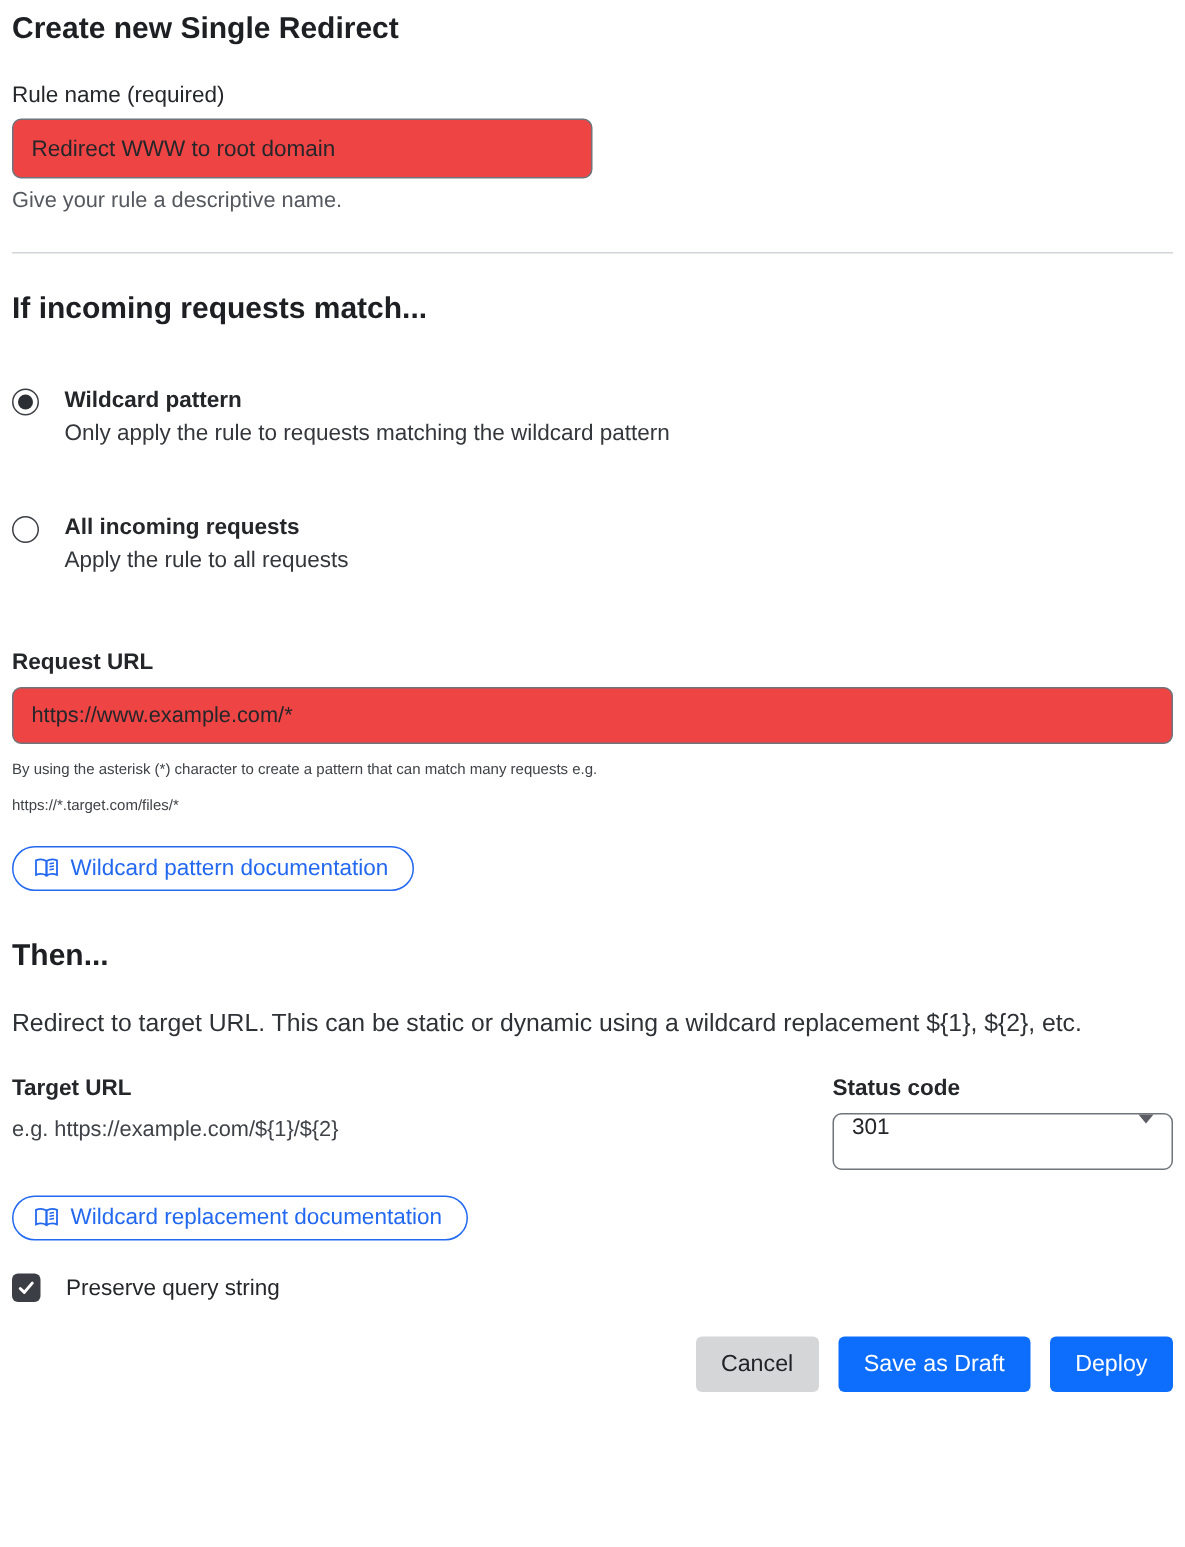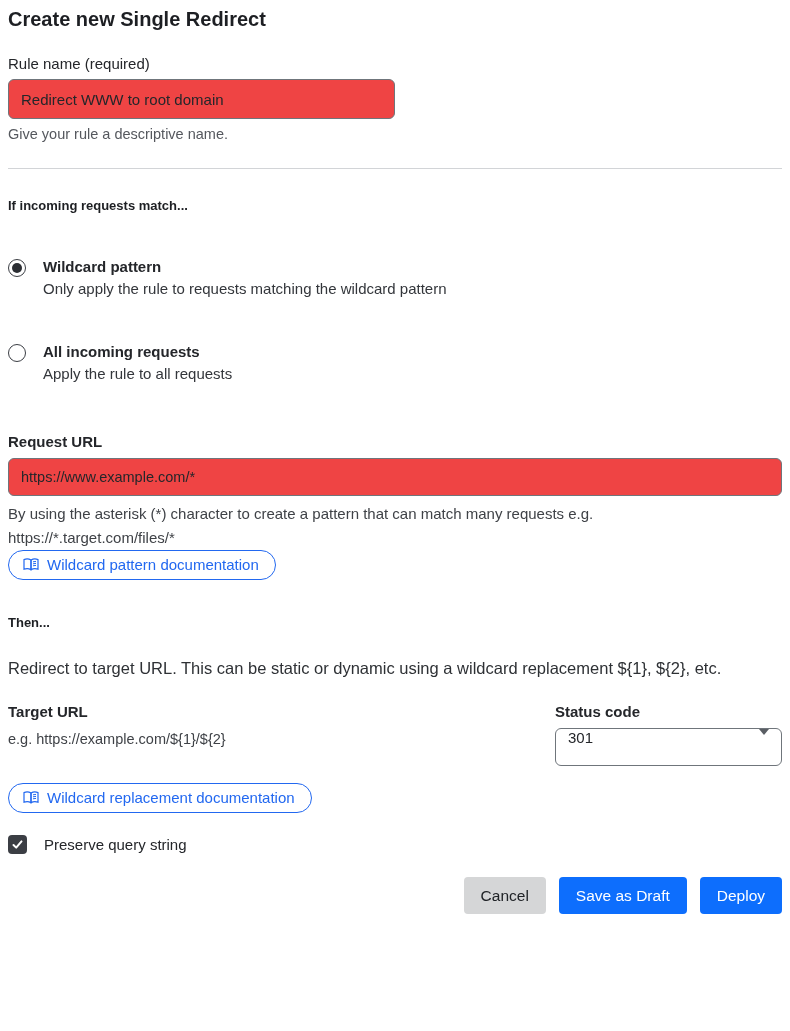--- a/index.html
+++ b/index.html
@@ -19,23 +19,23 @@
   .field-label.bold { font-weight: 700; }
   .text-input {
     display: block;
     border: 1px solid #6f757b; border-radius: 6px;
     height: 40px; padding: 0 12px;
     font-family: "Liberation Sans", sans-serif;
     font-size: 15px; color: #24262a;
     background: #ef4444; outline: none; width: 100%;
   }
   .help-text { font-size: 14.5px; color: #55585e; line-height: 20px; }
-  .help-dark { font-size: 15px; color: #3f4247; line-height: 24px; }
+  .help-dark { font-size: 10px; color: #3f4247; line-height: 24px; }
   hr.divider { border: none; border-top: 1px solid #d2d4d7; margin-top: 24px; }
-  .section-heading { font-size: 13px; font-weight: 700; color: #1d1f23; line-height: 22px; }
+  .section-heading { font-size: 20px; font-weight: 700; color: #1d1f23; line-height: 22px; }
 
   
   .radio-group { margin-top: 40px; }
   .radio-row { display: flex; align-items: flex-start; margin-bottom: 42px; cursor: pointer; }
   .radio-circle {
     flex: 0 0 auto; width: 18px; height: 18px; margin-top: 2px;
     border: 1.6px solid #3b3e44; border-radius: 50%;
     display: inline-flex; align-items: center; justify-content: center;
     background: #fff;
   }
@@ -44,20 +44,21 @@
   }
   .radio-texts { margin-left: 17px; }
   .radio-label { font-size: 15px; font-weight: 700; color: #24262a; line-height: 20px; }
   .radio-desc { font-size: 15px; color: #33363b; line-height: 22px; margin-top: 1px; }
 
   .mt-label { margin-top: 47px; }
   .input-wide { margin-top: 7px; height: 38px; font-size: 14.5px; }
   .url-help { margin-top: 6px; }
 
   .doc-button {
+    margin-top: 14px;
     display: inline-flex; align-items: center; gap: 8px;
     border: 1px solid #2268f0; border-radius: 16px;
     background: #fff; color: #2268f0;
     font-family: "Liberation Sans", sans-serif;
     font-size: 15px; line-height: 1;
     padding: 6px 16px 7px 14px; cursor: pointer;
   }
   .doc-button svg { display: block; }
 
   .then-heading { margin-top: 32px; }

